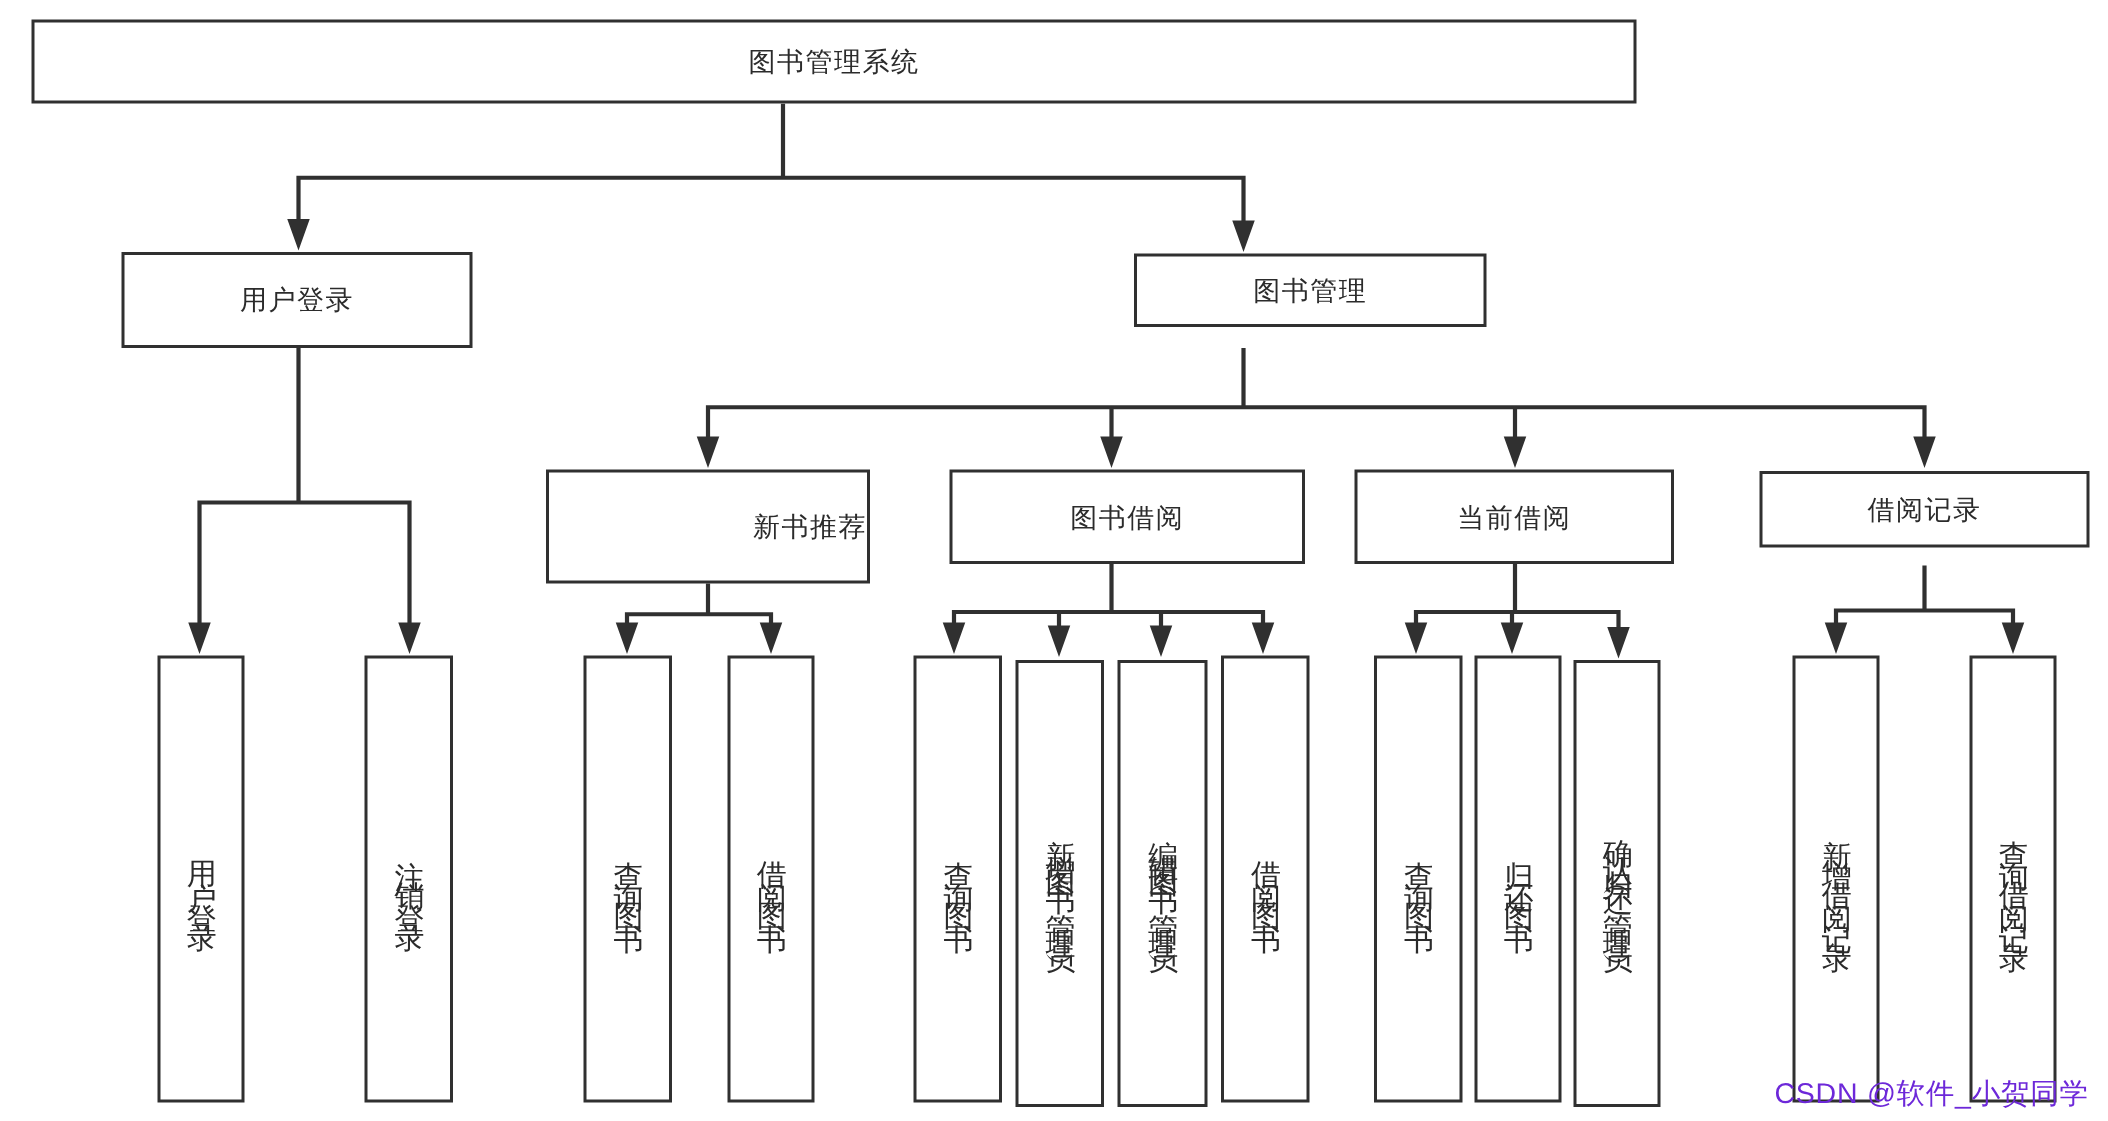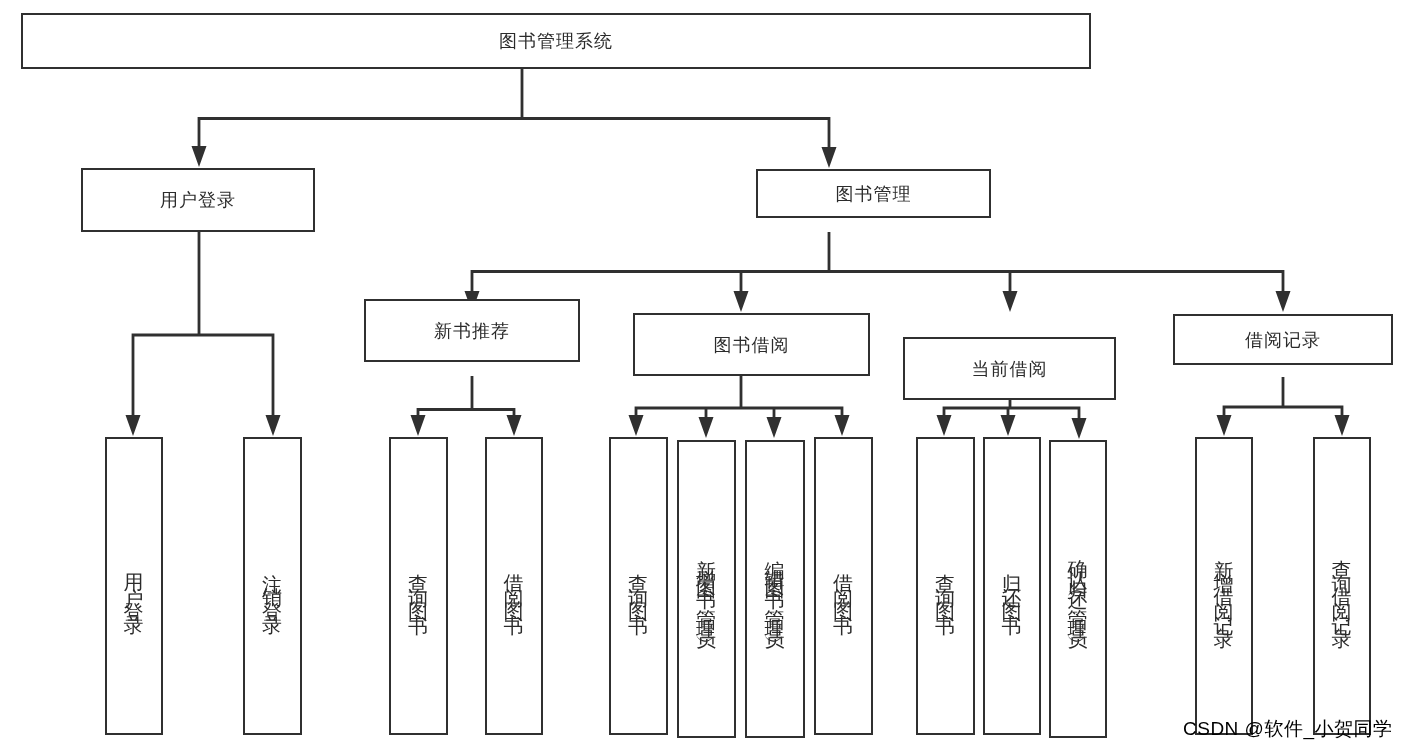--- a/index.html
+++ b/index.html
@@ -5,21 +5,21 @@
   html,body{margin:0;padding:0;background:#ffffff;}
   body{font-family:"Liberation Sans","DejaVu Sans",sans-serif;}
   #stage{position:relative;width:1405px;height:747px;background:#ffffff;overflow:hidden;}
   #connectors{position:absolute;left:0;top:0;width:1405px;height:747px;}
   .node{position:absolute;box-sizing:border-box;background:#ffffff;border:2.5px solid #303030;
         display:flex;align-items:center;justify-content:center;color:#2b2b2b;}
   .hbox{font-size:18px;letter-spacing:1px;}
   .vbox span{writing-mode:vertical-rl;text-orientation:mixed;font-size:20px;letter-spacing:14px;
              line-height:1;white-space:nowrap;}
   .vbox.tight span{letter-spacing:10px;}
-  #watermark{position:absolute;left:1183px;top:716px;font-size:19px;color:#000000;
+  #watermark{position:absolute;left:1183px;top:716px;font-size:19px;color:#6d28d9;
              letter-spacing:0.5px;z-index:5;white-space:nowrap;}
 </style>
 </head>
 <body>
 
 <div id="stage">
 
   <svg id="connectors" viewBox="0 0 1405 747" xmlns="http://www.w3.org/2000/svg">
     <path fill="none" stroke="#303030" stroke-width="2.8" d="M522 69 V118.5 M199 148 V118.5 H829 V149
          M199 232 V335 M133 417 V335 H273 V417
@@ -53,27 +53,27 @@
     <span>图书管理系统</span>
   </div>
 
   <div class="node hbox" style="left:81px;top:168px;width:234px;height:64px;">
     <span>用户登录</span>
   </div>
   <div class="node hbox" style="left:712px;top:169px;width:235px;height:49px;margin-left:44px;">
     <span>图书管理</span>
   </div>
 
-  <div class="node hbox" style="left:364px;top:299px;width:216px;height:63px;">
+  <div class="node hbox" style="left:364px;top:313px;width:216px;height:76px;justify-content:flex-end;">
     <span>新书推荐</span>
   </div>
   <div class="node hbox" style="left:633px;top:313px;width:237px;height:63px;">
     <span>图书借阅</span>
   </div>
-  <div class="node hbox" style="left:903px;top:313px;width:213px;height:63px;margin-top:24px;">
+  <div class="node hbox" style="left:903px;top:313px;width:213px;height:63px;">
     <span>当前借阅</span>
   </div>
   <div class="node hbox" style="left:1173px;top:314px;width:220px;height:51px;">
     <span>借阅记录</span>
   </div>
 
   <div class="node vbox" style="left:105px;top:437px;width:58px;height:298px;">
     <span>用户登录</span>
   </div>
   <div class="node vbox" style="left:243px;top:437px;width:59px;height:298px;">

